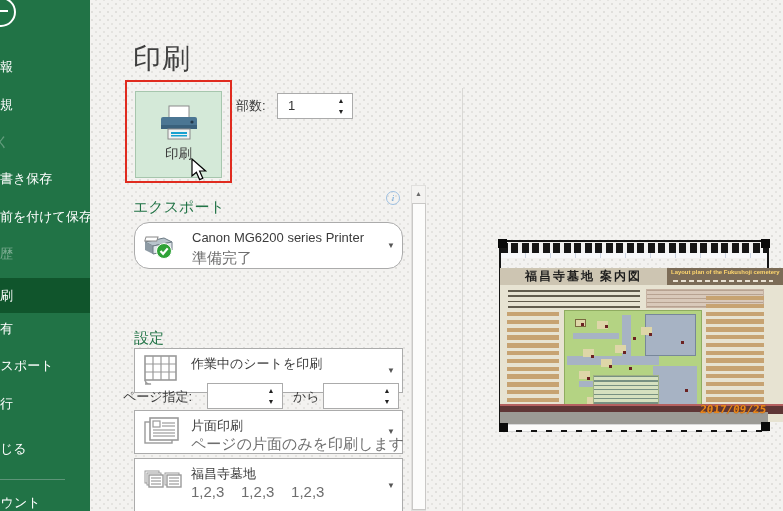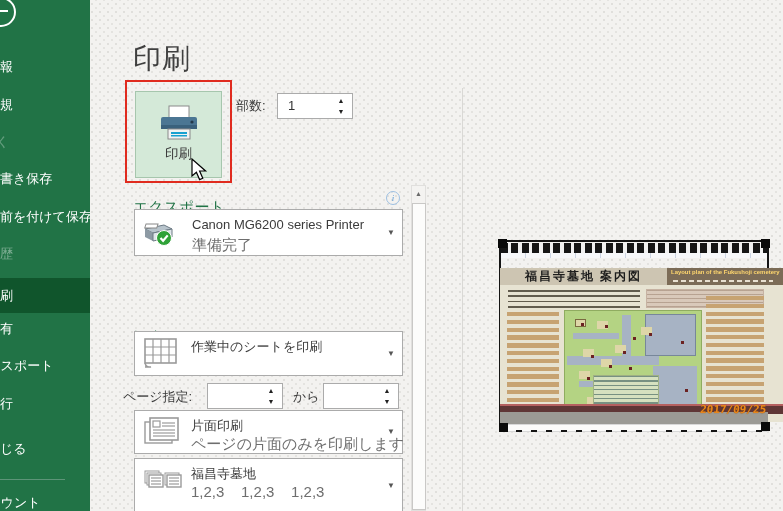--- a/index.html
+++ b/index.html
@@ -43,25 +43,25 @@
   .sec-header{position:absolute;font-size:15px;color:#217346;}
   .hdr-printer{left:43px;top:198px;}
   .hdr-settings{left:44px;top:301px;margin-top:28px;}
   .info-icon{position:absolute;left:296px;top:191px;width:12px;height:12px;border:1px solid #9ec0e2;
              border-radius:50%;color:#5b9bd5;font-size:9px;line-height:12px;text-align:center;
              font-family:"Liberation Serif",serif;font-style:italic;}
   .dd{position:absolute;left:44px;width:267px;background:#fff;border:1px solid #ababab;}
   .dd .t1{position:absolute;left:56px;top:6px;font-size:13px;color:#3b3b3b;white-space:nowrap;}
   .dd .t2{position:absolute;left:56px;top:24px;font-size:15px;color:#6e6e6e;white-space:pre;}
   .dd .caret{position:absolute;right:7px;top:50%;margin-top:-5px;font-size:8px;color:#555;}
-  .dd-printer{top:209px;height:45px;}
+  .dd-printer{top:222px;height:45px;border-radius:15px;}
   .dd-printer .t1{left:57px;top:7px;}
   .dd-printer .t2{left:57px;top:26px;}
   .dd-printer svg{position:absolute;left:7px;top:11px;}
-  .dd1{top:331px;height:43px;}
+  .dd1{top:348px;height:43px;}
   .dd2{top:410px;height:42px;}
   .dd3{top:458px;height:53px;}
   .dd svg.opt{position:absolute;left:9px;top:6px;}
   .props-link{position:absolute;left:202px;top:274px;width:110px;height:17px;border:1px dotted #5a82b4;
               text-align:center;font-size:12.5px;color:#0a63c1;text-decoration:underline;line-height:17px;}
   .pages-label{position:absolute;left:33px;top:388px;font-size:13px;color:#3a3a3a;}
   .sb-from{left:117px;top:383px;width:74px;height:24px;}
   .kara{position:absolute;left:203px;top:388px;font-size:13px;color:#3a3a3a;}
   .sb-to{left:233px;top:383px;width:74px;height:24px;}
   

